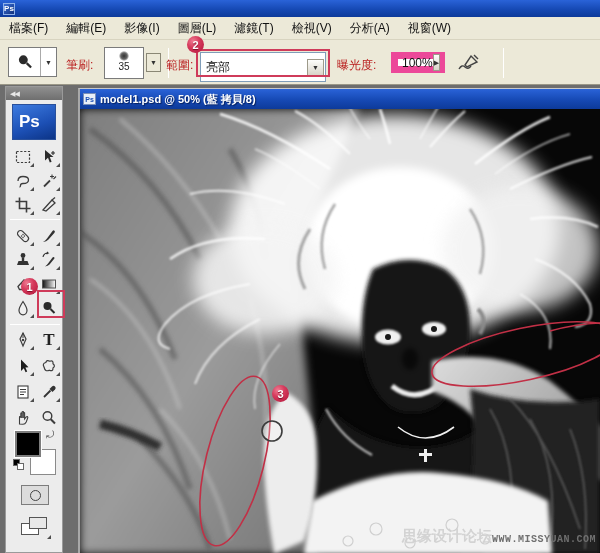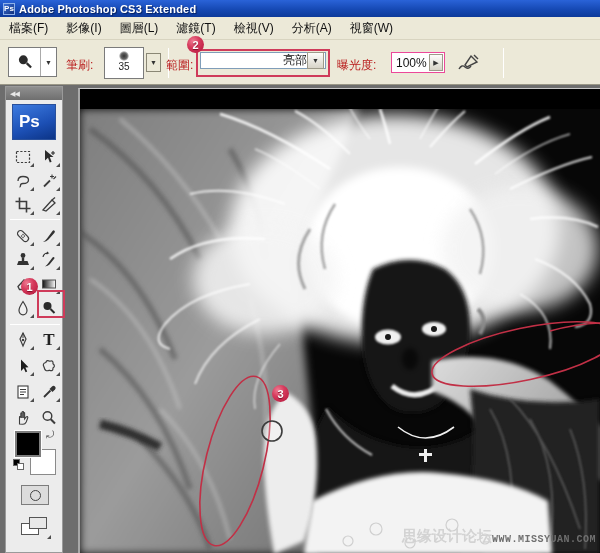--- a/index.html
+++ b/index.html
@@ -31,29 +31,29 @@
   #tool-preset .tp-arrow { flex:1; display:flex; align-items:center; justify-content:center; font-size:7px; color:#333; }
   #brush-box { position:absolute; left:104px; top:7px; width:40px; height:32px;
     background:#fff; border:1px solid #7b7b7b; text-align:center; }
   #brush-box .dot { width:10px; height:10px; margin:3px auto 0;
     background:radial-gradient(circle,#333 0%,#666 45%,rgba(255,255,255,0) 75%); border-radius:50%; }
   #brush-box .num { font-size:10px; color:#222; }
   #brush-arrow { position:absolute; left:146px; top:13px; width:15px; height:19px;
     background:#ece9d8; border:1px solid #8a8775; font-size:7px; color:#333;
     display:flex; align-items:center; justify-content:center; }
   .vsep { position:absolute; top:8px; width:1px; height:30px; background:#b9b5a2; border-right:1px solid #fff; }
-  #range-select { position:absolute; left:200px; top:12px; width:126px; height:17px;
-    background:#fff; border:1px solid #7f9db9; display:flex; align-items:center;text-align:right; }
+  #range-select { position:absolute; left:200px; top:12px; width:126px; height:30px;
+    background:#fff; border:1px solid #7f9db9; display:flex; align-items:center; }
   #range-select .val { flex:1; font-size:12px; color:#111; padding-left:5px; }
   #range-select .dd { width:17px; height:17px; margin-right:1px; background:linear-gradient(180deg,#fdfdfb,#d8d4c8);
     border:1px solid #9d9a8a; font-size:7px; color:#333; display:flex; align-items:center; justify-content:center; }
   #range-outline { position:absolute; left:196px; top:9px; width:134px; height:28px;
     border:2px solid #cf3b5a; pointer-events:none; }
   #exposure-box { position:absolute; left:391px; top:12px; width:54px; height:21px;
-    background:#fff; border:1px solid #ec4899; display:flex; align-items:center; }
+    background:#fff; border:7px solid #ec4899; display:flex; align-items:center; }
   #exposure-box .val { flex:1; font-size:12px; color:#111; padding-left:4px; }
   #exposure-box .dd { width:14px; height:17px; margin-right:1px; background:linear-gradient(180deg,#fdfdfb,#d8d4c8);
     border:1px solid #9d9a8a; font-size:7px; color:#333; display:flex; align-items:center; justify-content:center; }
   #airbrush-btn { position:absolute; left:455px; top:10px; width:28px; height:25px;
     display:flex; align-items:center; justify-content:center; }
 
   
   .badge { position:absolute; width:17px; height:17px; border-radius:50%;
     background:radial-gradient(circle at 35% 30%,#ef7b92 0%,#d63b5d 40%,#b3153a 100%);
     color:#fff; font-size:11px; font-weight:bold; display:flex; align-items:center;
@@ -103,25 +103,25 @@
   #canvas-wrap { position:absolute; left:0; top:20px; width:520px; height:445px; overflow:hidden; }
   svg text { user-select:none; }
 </style>
 </head>
 <body>
 
 <div id="screen">
 
   <div id="titlebar">
     <div id="app-icon">Ps</div>
-    <span class="t">Adobe Photoshop CS3 Extended</span>
   </div>
 
   <div id="menubar">
     <span class="mi">檔案(F)</span>
+    <span class="mi">編輯(E)</span>
     <span class="mi">影像(I)</span>
     <span class="mi">圖層(L)</span>
     <span class="mi">濾鏡(T)</span>
     <span class="mi">檢視(V)</span>
     <span class="mi">分析(A)</span>
     <span class="mi">視窗(W)</span>
   </div>
 
   <div id="optionsbar">
     <div id="tool-preset">
@@ -315,20 +315,24 @@
     <div id="quickmask-btn">
         <div class="ring"></div>
       </div>
     <div id="screenmode-btn">
         <div class="r1"></div>
         <div class="r2"></div>
       </div>
   </div>
 
   <div id="docwin">
+    <div id="doc-titlebar">
+      <div id="doc-icon">Ps</div>
+      <span class="t">model1.psd @ 50% (藍 拷貝/8)</span>
+    </div>
     <div id="canvas-wrap">
       <svg width="520" height="445" viewBox="0 0 520 445">
         <defs>
           <filter id="b1" x="-30%" y="-30%" width="160%" height="160%">
               <feGaussianBlur stdDeviation="1"></feGaussianBlur>
             </filter>
           <filter id="b2" x="-30%" y="-30%" width="160%" height="160%">
               <feGaussianBlur stdDeviation="2.2"></feGaussianBlur>
             </filter>
           <filter id="b4" x="-40%" y="-40%" width="180%" height="180%">

